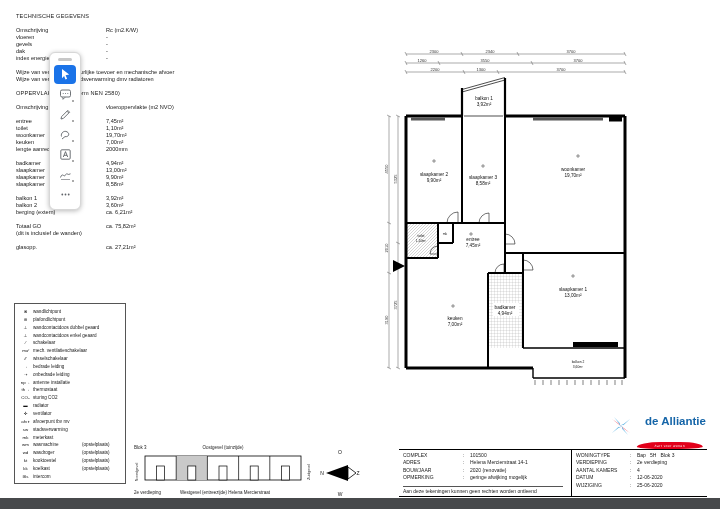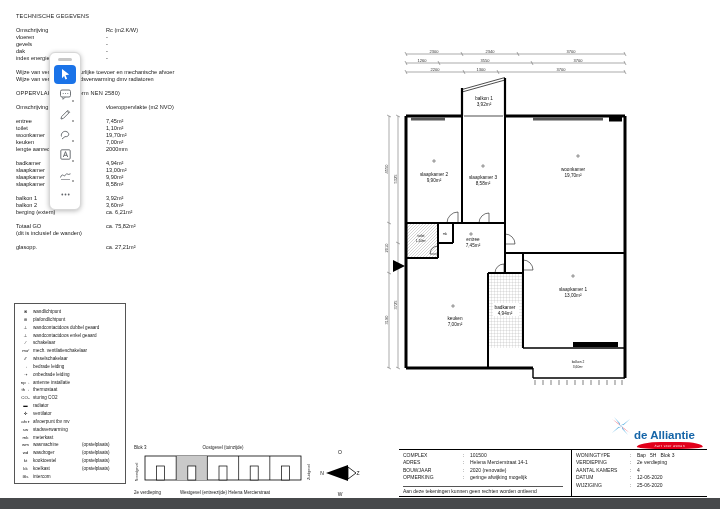--- a/index.html
+++ b/index.html
@@ -46,21 +46,21 @@
   .s-floor{position:absolute;left:4px;top:46px}
   .s-bottom{position:absolute;left:14px;width:162px;top:46px;text-align:center}
   .s-left,.s-right{position:absolute;top:26px;font-size:3.6px;transform:rotate(-90deg);transform-origin:center;width:34px;text-align:center}
   .s-left{left:-10px}
   .s-right{left:162px}
   .compass{left:318px;top:446px;width:44px;height:52px}
   .compass text{font-size:5px;fill:#111}
 
   
   .logo{left:610px;top:415px;width:100px;height:34px}
-  .logo-row{display:flex;align-items:flex-end;gap:2px}
+  .logo-row{display:flex;align-items:flex-start;gap:13px}
   .logo-text{font-size:11.5px;font-weight:bold;color:#1565a8;white-space:nowrap}
   .swoosh{margin:1px 0 0 27px;width:66px;height:7px;background:#e2001a;
           border-radius:50% 50% 50% 50%/95% 95% 45% 45%;transform:skewX(-10deg);
           display:flex;align-items:center;justify-content:center}
   .swoosh span{color:#fff;font-size:3.2px;letter-spacing:.5px}
 
   
   .titleblock{left:399px;top:449px;width:308px;height:48px;border-top:1px solid #000;border-bottom:1px solid #000;
               font-size:5px;display:flex;box-sizing:border-box}
   .tb-left{width:172px;padding:2px 0 0 4px;position:relative;box-sizing:border-box}

